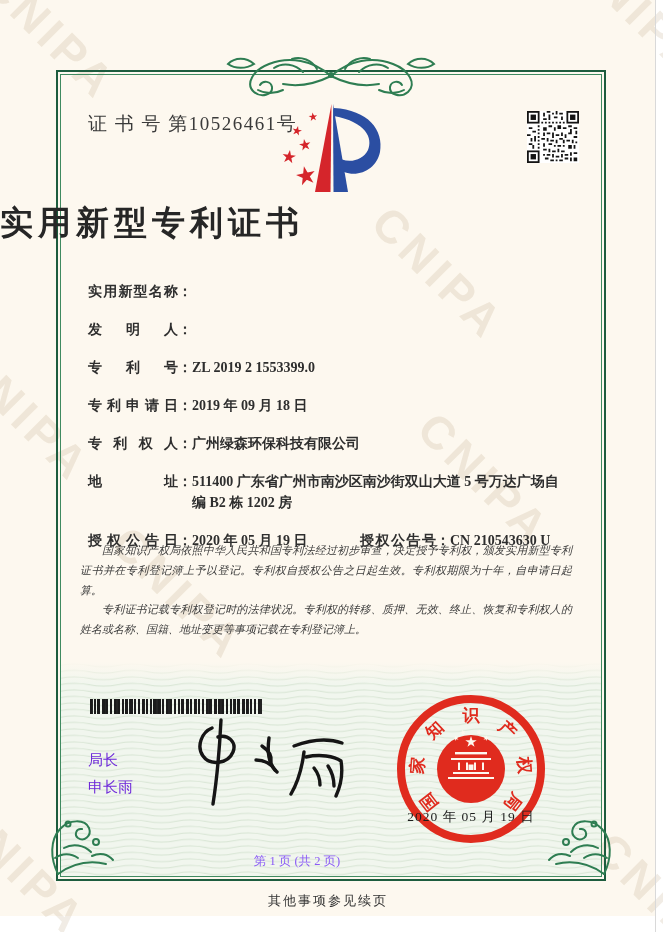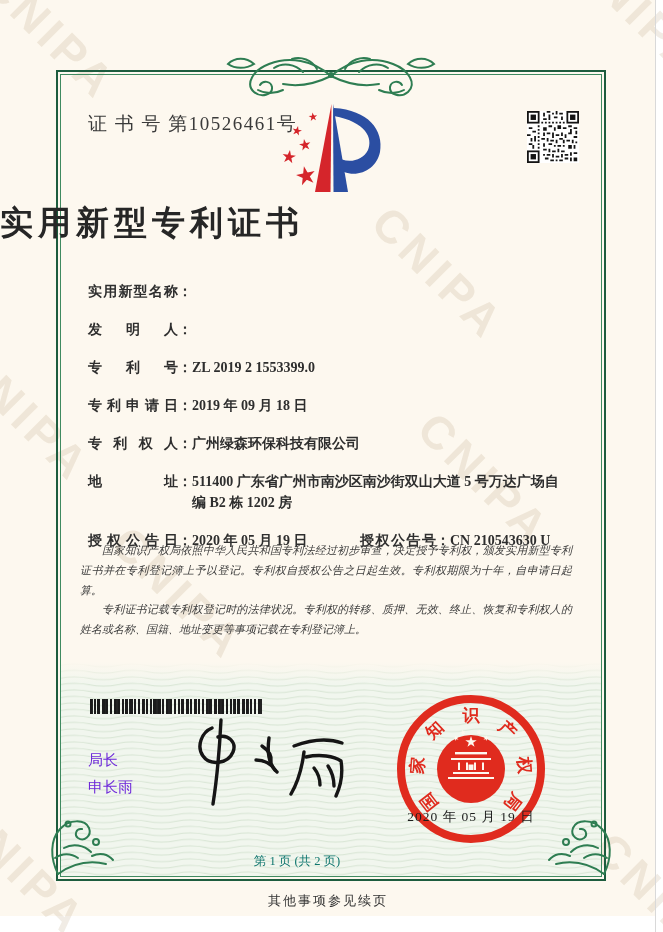--- a/index.html
+++ b/index.html
@@ -52,21 +52,21 @@
 
   .director{position:absolute;left:88px;top:746px;font-family:"Liberation Sans",sans-serif;
             font-size:15px;color:#6d28d9;line-height:27px;}
   .signature{position:absolute;left:178px;top:716px;}
 
   .seal{position:absolute;left:392px;top:690px;}
   .seal-date{position:absolute;left:392px;top:808px;width:158px;text-align:center;
              font-size:13.5px;letter-spacing:1px;color:#1d1d1d;}
 
   .page-info{position:absolute;left:0;top:853px;width:594px;text-align:center;
-             font-size:12.5px;color:#0f766e;}
+             font-size:12.5px;color:#8b5cf6;}
   .cont-note{position:absolute;left:0;top:892px;width:656px;text-align:center;
              font-size:13px;letter-spacing:2px;color:#333;}
   .orn{position:absolute;}
 </style>
 </head>
 <body>
 
 <div class="stage">
   <div class="paper"></div>
 

